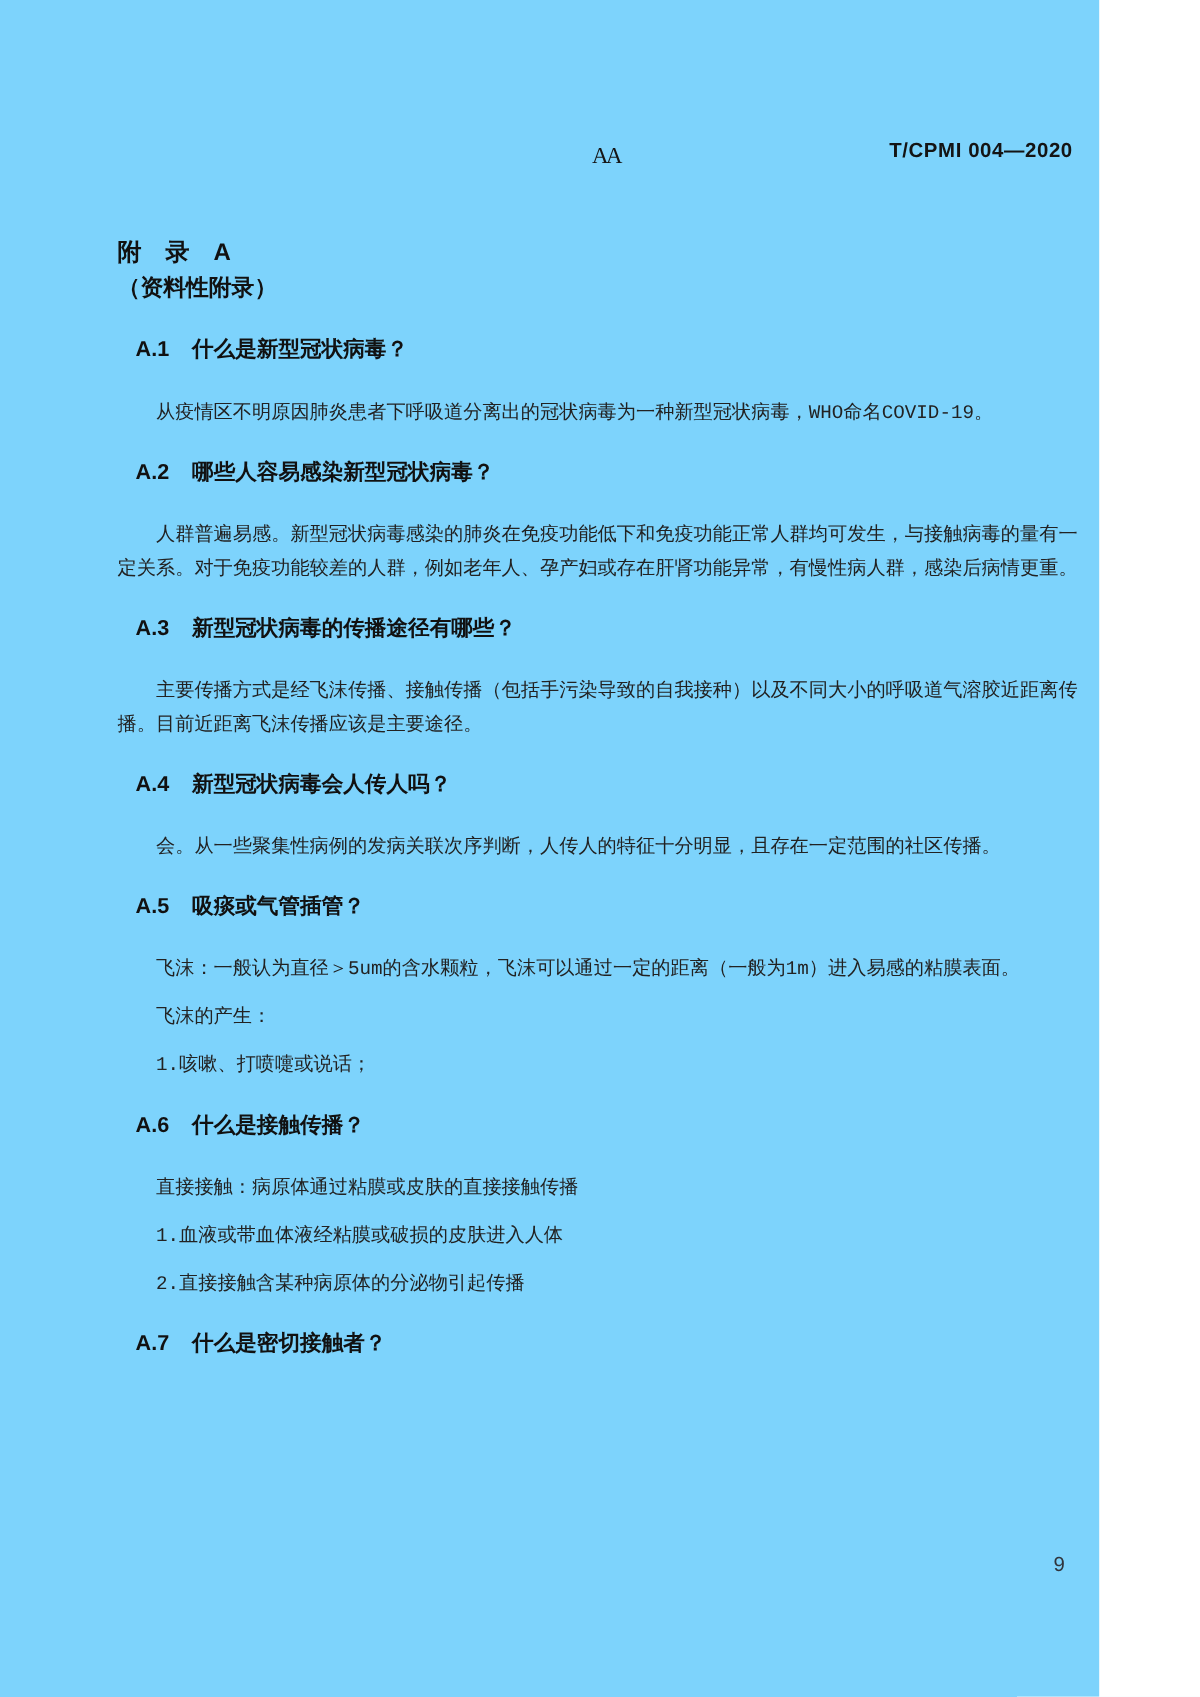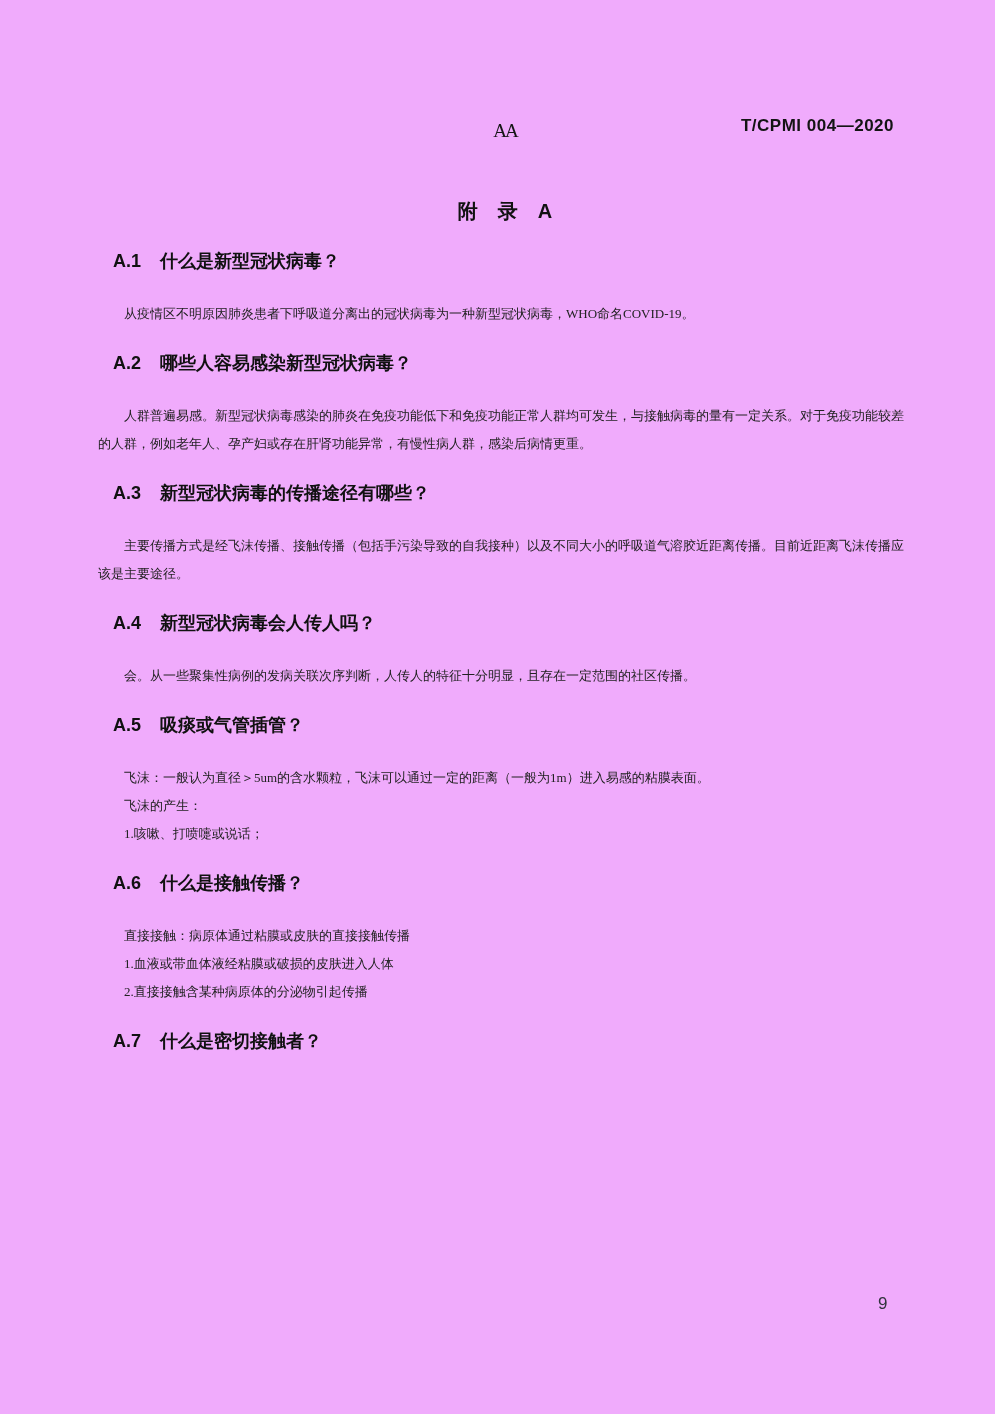--- a/index.html
+++ b/index.html
@@ -1,20 +1,20 @@
 <!DOCTYPE html>
 <html><head>
 <meta charset="utf-8">
 <style>
   html,body { margin:0; padding:0; background:#ffffff; }
   .page {
     position:relative;
-    width:995px;
+    width:916px;
     height:1414px;
-    background:#f0abfc;
+    background:#7dd3fc;
     color:#1e1e1e;
     overflow:hidden;
     font-family:"Liberation Serif","DejaVu Serif",serif;
   }
   .content {
     position:absolute;
     left:98px;
     top:0;
     width:814px;
   }
@@ -27,63 +27,63 @@
     font-size:19px; letter-spacing:-2px; color:#161616;
   }
   .doc-number {
     position:absolute; right:18px; top:0;
     font-family:"Liberation Sans","DejaVu Sans",sans-serif;
     font-weight:700; font-size:17px; color:#141414; letter-spacing:0.5px;
   }
   
   .title-block {
     margin-top:52px;
-    text-align:center;
     font-family:"Liberation Sans","DejaVu Sans",sans-serif;
     font-weight:700; color:#111;
   }
   .title-line1 { font-size:20px; line-height:30px; }
   .title-line2 { font-size:19px; line-height:30px; }
   .title-line3 { font-size:20px; line-height:30px; }
   
   .sec-h {
     margin:22px 0 0 15px;
     font-family:"Liberation Sans","DejaVu Sans",sans-serif;
     font-weight:700; font-size:18px; line-height:26px; color:#111;
   }
   .sec-id { display:inline-block; }
   .sec-title { display:inline-block; margin-left:14px; }
   .para {
     margin:26px 0 0 0;
-    font-size:13px;
+    font-size:16px;
     line-height:28px;
     text-indent:2em;
     color:#222;
-    font-family:Liberation Serif, serif;
+    font-family:Liberation Mono, monospace;
   }
-  .para.cont { margin-top:0; }
+  .para.cont { margin-top:12px; }
   .page-number {
     position:absolute; left:878px; top:1294px;
     font-family:"Liberation Sans","DejaVu Sans",sans-serif;
     font-size:17px; color:#30343c;
   }
 </style>
 </head>
 <body>
 
 <div class="page">
   <div class="content">
 
     <div class="hdr">
       <div class="page-mark">AA</div>
       <div class="doc-number">T/CPMI 004—2020</div>
     </div>
 
     <div class="title-block">
       <div class="title-line1">附　录　A</div>
+      <div class="title-line2">（资料性附录）</div>
     </div>
 
     <section>
       <h2 class="sec-h">
         <span class="sec-id">A.1</span>
         <span class="sec-title">什么是新型冠状病毒？</span>
       </h2>
       <p class="para">从疫情区不明原因肺炎患者下呼吸道分离出的冠状病毒为一种新型冠状病毒，WHO命名COVID-19。</p>
     </section>
 

